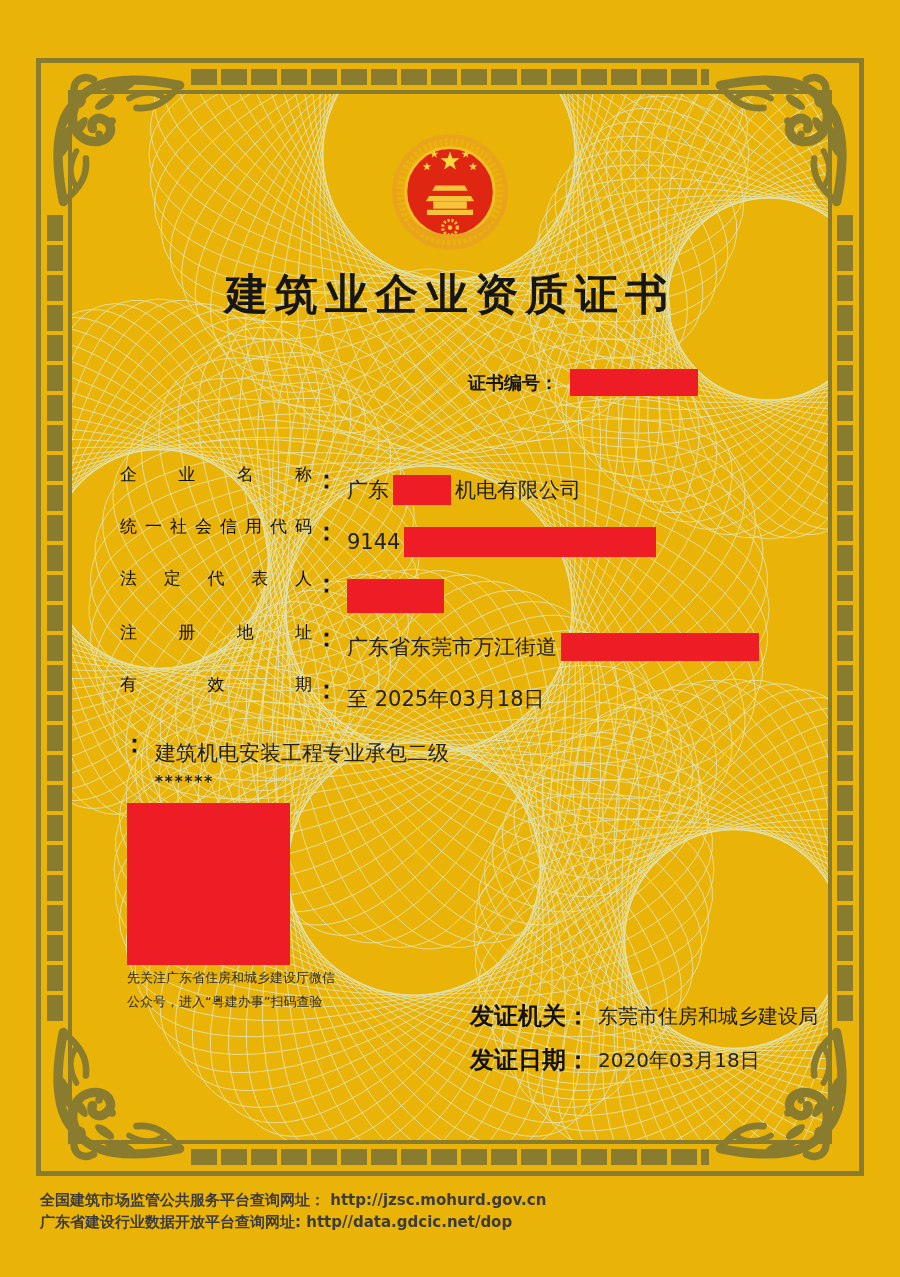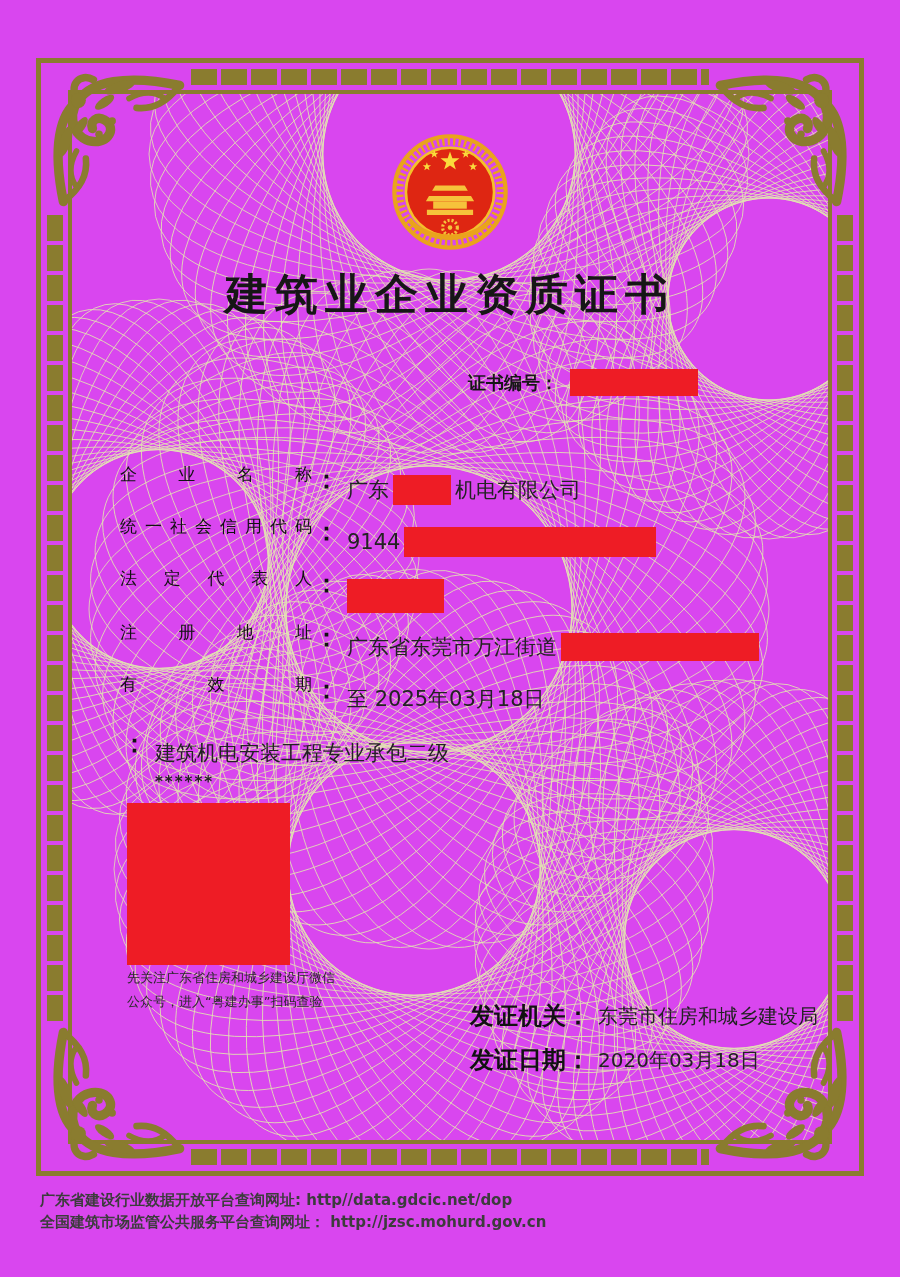--- a/index.html
+++ b/index.html
@@ -3,21 +3,21 @@
 <meta charset="utf-8">
 <style>
   :root{
     --olive:#8a7c2f;
     --red:#ee1c25;
     --guill:#e2e3b2;
     --ink:#161616;
   }
   html,body{margin:0;padding:0;background:#fff;}
   .page{
-    position:relative;width:900px;height:1277px;background:#d946ef;
+    position:relative;width:900px;height:1277px;background:#eab308;
     font-family:"DejaVu Sans",sans-serif;overflow:hidden;
   }
   
   .frame{
     position:absolute;left:36px;top:58px;width:828px;height:1118px;
     box-sizing:border-box;border:5px solid var(--olive);
   }
   .band-h{position:absolute;height:16px;left:150px;right:150px;
     background:repeating-linear-gradient(90deg,var(--olive) 0 26px,transparent 26px 30px);}
   .band-h.top{top:6px}.band-h.bottom{bottom:6px}
@@ -388,17 +388,17 @@
   <div class="issue-row authority">
     <span class="issue-label">发证机关：</span>
     <span class="issue-value">东莞市住房和城乡建设局</span>
   </div>
   <div class="issue-row date">
     <span class="issue-label">发证日期：</span>
     <span class="issue-value">2020年03月18日</span>
   </div>
 
   <div class="footer">
+    <div>全国建筑市场监管公共服务平台查询网址： http://jzsc.mohurd.gov.cn</div>
     <div>广东省建设行业数据开放平台查询网址: http//data.gdcic.net/dop</div>
-    <div>全国建筑市场监管公共服务平台查询网址： http://jzsc.mohurd.gov.cn</div>
   </div>
 
 </div>
 
 </body></html>

